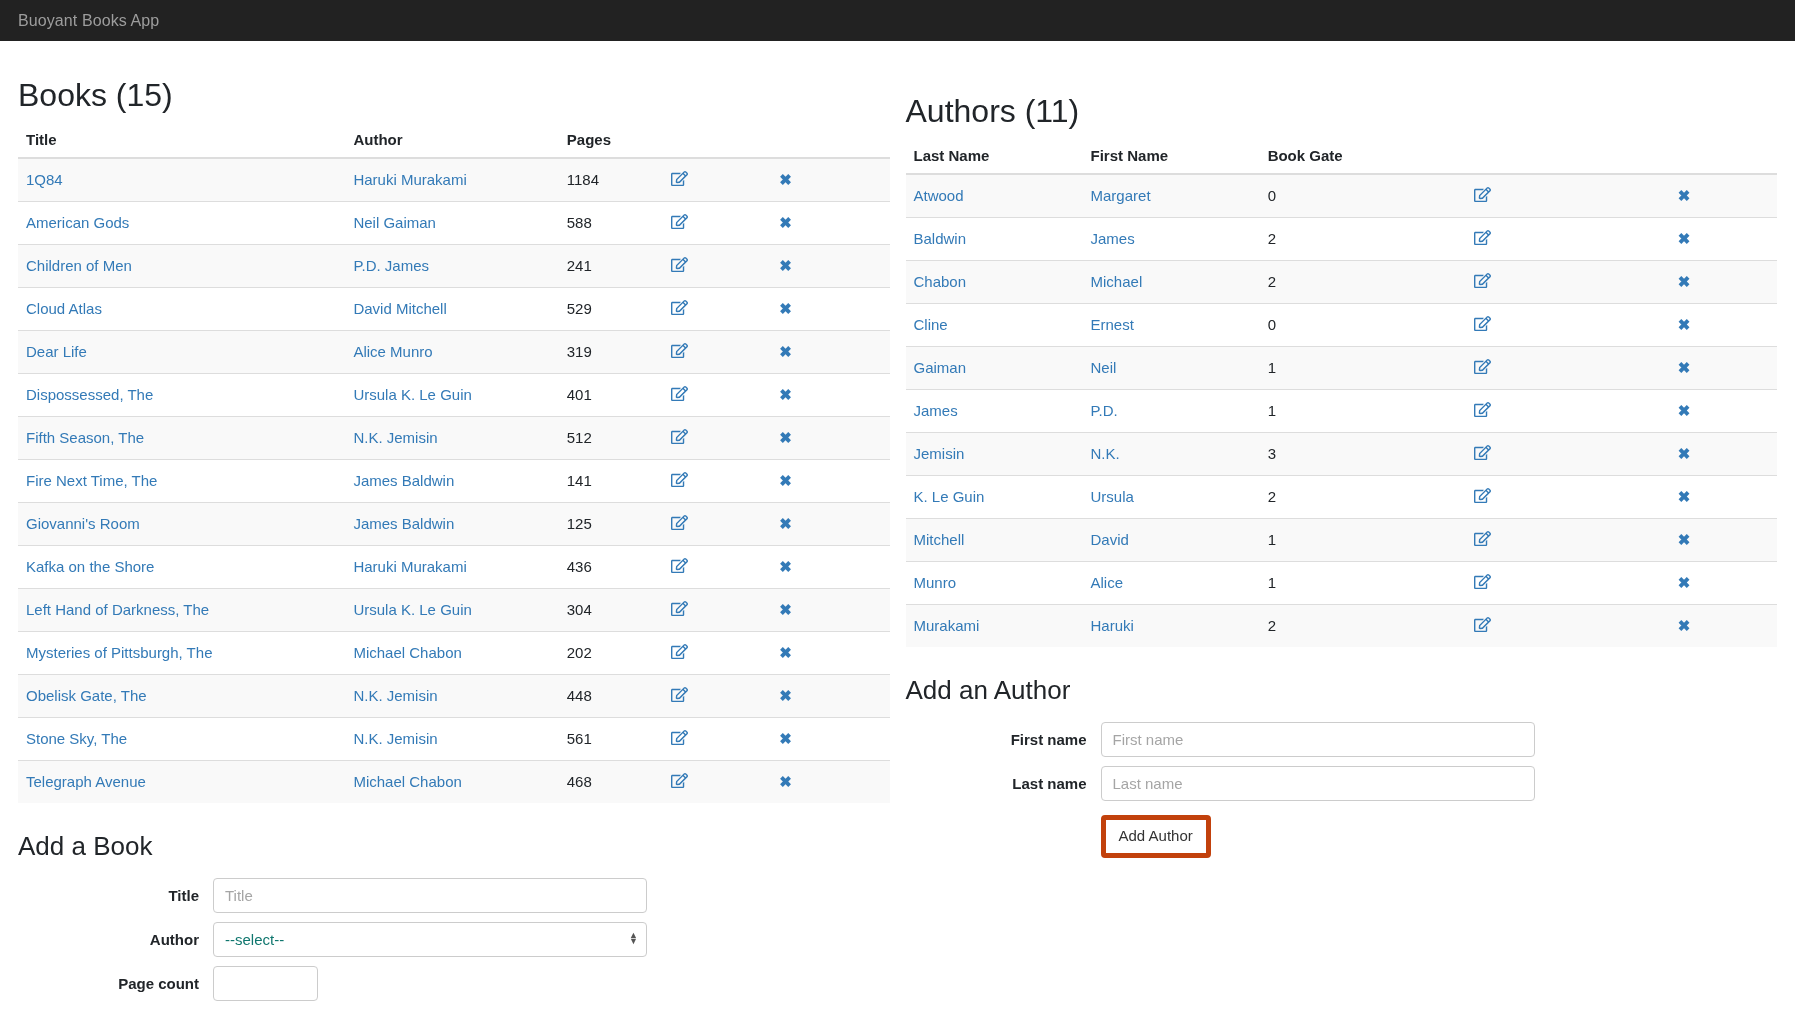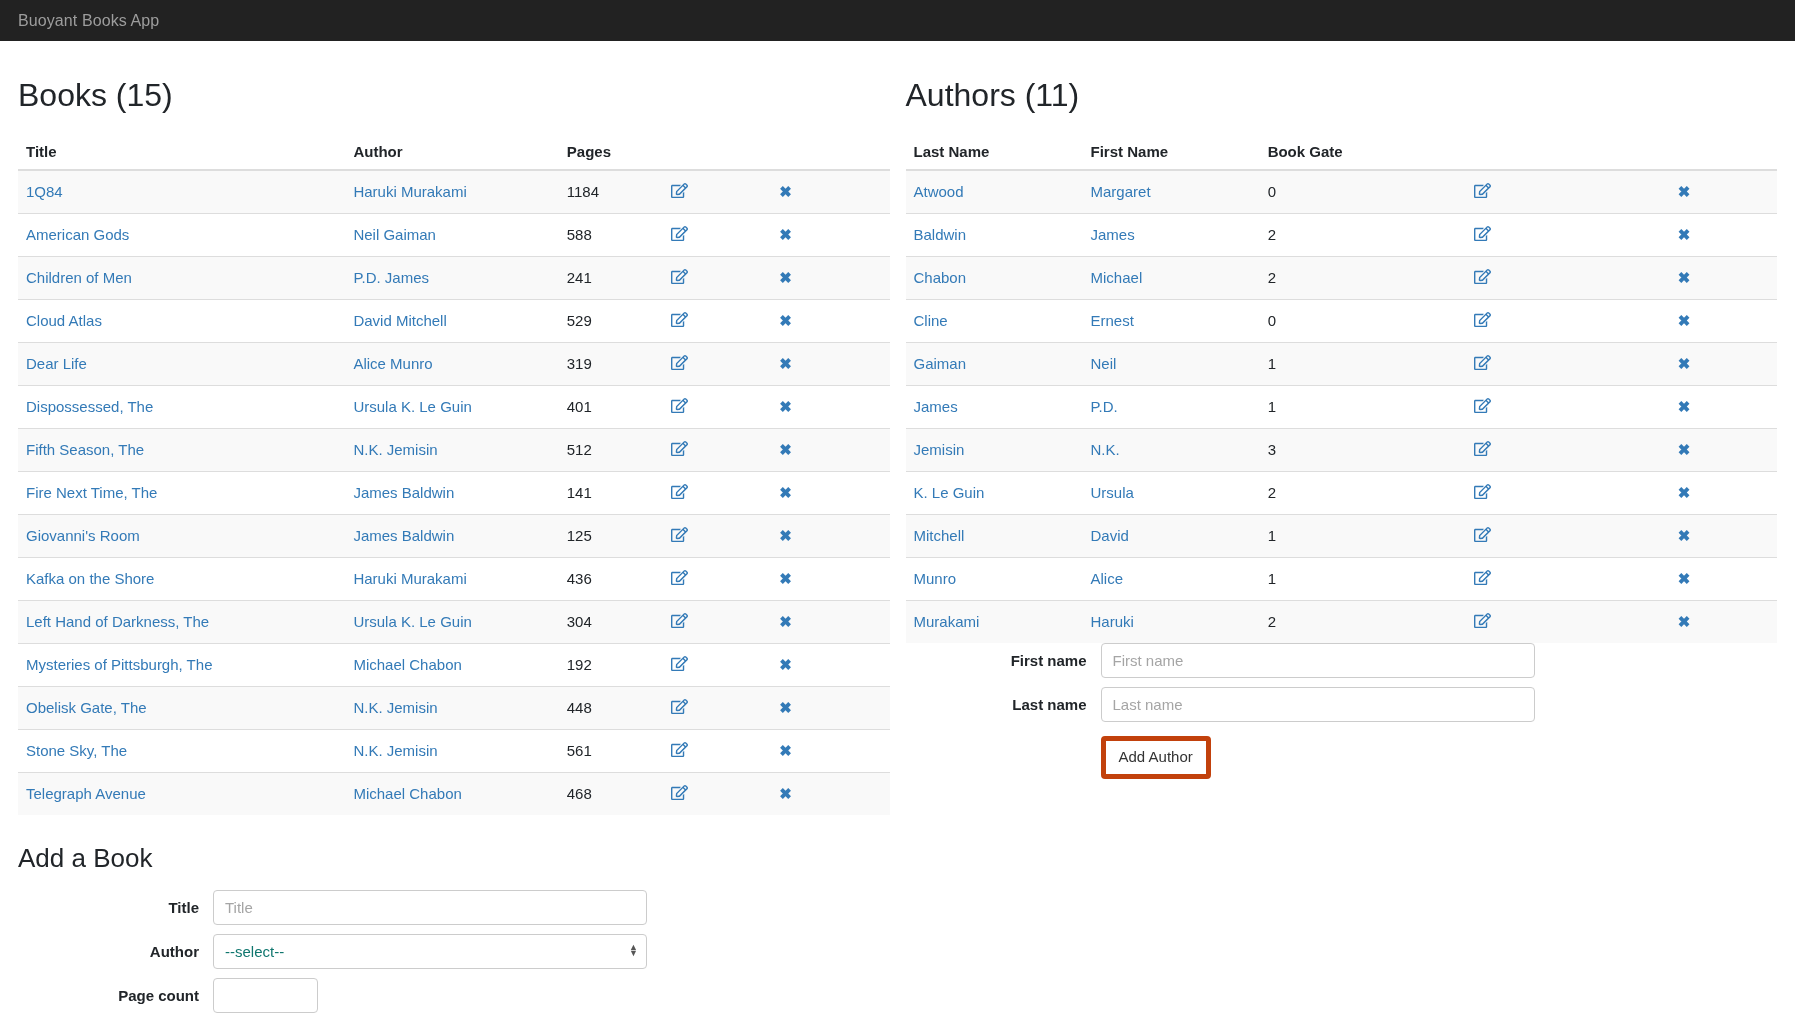--- a/index.html
+++ b/index.html
@@ -32,26 +32,26 @@
     text-align: right;
   }
 
   
   .page {
     display: flex;
     align-items: flex-start;
     padding: 0 10px;
   }
   .col-left  { width: 895px; padding: 0 8px; }
-  .col-right { width: 895px; padding: 0 8px; }
+  .col-right { width: 895px; padding: 16px 8px; }
 
   h1.section-title {
     font-size: 32px;
     font-weight: 400;
-    margin: 36px 0 20px 0;
+    margin: 36px 0 8px 0;
     line-height: 1.15;
     color: #212529;
   }
   h2.form-title {
     font-size: 26px;
     font-weight: 400;
     margin: 28px 0 16px 0;
     line-height: 1.2;
     color: #212529;
   }
@@ -326,21 +326,21 @@
             <td class="c-edit"><span class="icon-btn">
                 <svg width="17" height="17" viewBox="0 0 576 512" fill="currentColor" aria-hidden="true">
                   <path d="M402.3 344.9l32-32c5-5 13.7-1.5 13.7 5.7V464c0 26.5-21.5 48-48 48H48c-26.5 0-48-21.5-48-48V112c0-26.5 21.5-48 48-48h273.5c7.1 0 10.7 8.6 5.7 13.7l-32 32c-1.5 1.5-3.5 2.3-5.7 2.3H48v352h352V350.5c0-2.1.8-4.1 2.3-5.6zm156.6-201.8L296.3 405.7l-90.4 10c-26.2 2.9-48.5-19.2-45.6-45.6l10-90.4L432.9 17.1c22.9-22.9 59.9-22.9 82.7 0l43.2 43.2c22.9 22.9 22.9 60 .1 82.8zM460.1 174L402 115.9 216.2 301.8l-7.3 65.3 65.3-7.3L460.1 174zm64.8-79.7l-43.2-43.2c-4.1-4.1-10.8-4.1-14.8 0L436 82l58.1 58.1 30.9-30.9c4-4.2 4-10.8-.1-14.9z"></path>
                 </svg>
               </span></td>
             <td class="c-del"><span class="x-icon">✖</span></td>
           </tr>
           <tr>
             <td class="c-title"><a class="cell-link" href="#">Mysteries of Pittsburgh, The</a></td>
             <td class="c-author"><a class="cell-link" href="#">Michael Chabon</a></td>
-            <td class="c-pages">192</td>
+            <td class="c-pages">202</td>
             <td class="c-edit"><span class="icon-btn">
                 <svg width="17" height="17" viewBox="0 0 576 512" fill="currentColor" aria-hidden="true">
                   <path d="M402.3 344.9l32-32c5-5 13.7-1.5 13.7 5.7V464c0 26.5-21.5 48-48 48H48c-26.5 0-48-21.5-48-48V112c0-26.5 21.5-48 48-48h273.5c7.1 0 10.7 8.6 5.7 13.7l-32 32c-1.5 1.5-3.5 2.3-5.7 2.3H48v352h352V350.5c0-2.1.8-4.1 2.3-5.6zm156.6-201.8L296.3 405.7l-90.4 10c-26.2 2.9-48.5-19.2-45.6-45.6l10-90.4L432.9 17.1c22.9-22.9 59.9-22.9 82.7 0l43.2 43.2c22.9 22.9 22.9 60 .1 82.8zM460.1 174L402 115.9 216.2 301.8l-7.3 65.3 65.3-7.3L460.1 174zm64.8-79.7l-43.2-43.2c-4.1-4.1-10.8-4.1-14.8 0L436 82l58.1 58.1 30.9-30.9c4-4.2 4-10.8-.1-14.9z"></path>
                 </svg>
               </span></td>
             <td class="c-del"><span class="x-icon">✖</span></td>
           </tr>
           <tr>
             <td class="c-title"><a class="cell-link" href="#">Obelisk Gate, The</a></td>
             <td class="c-author"><a class="cell-link" href="#">N.K. Jemisin</a></td>
@@ -539,20 +539,21 @@
             <td class="c-edit"><span class="icon-btn">
                 <svg width="17" height="17" viewBox="0 0 576 512" fill="currentColor" aria-hidden="true">
                   <path d="M402.3 344.9l32-32c5-5 13.7-1.5 13.7 5.7V464c0 26.5-21.5 48-48 48H48c-26.5 0-48-21.5-48-48V112c0-26.5 21.5-48 48-48h273.5c7.1 0 10.7 8.6 5.7 13.7l-32 32c-1.5 1.5-3.5 2.3-5.7 2.3H48v352h352V350.5c0-2.1.8-4.1 2.3-5.6zm156.6-201.8L296.3 405.7l-90.4 10c-26.2 2.9-48.5-19.2-45.6-45.6l10-90.4L432.9 17.1c22.9-22.9 59.9-22.9 82.7 0l43.2 43.2c22.9 22.9 22.9 60 .1 82.8zM460.1 174L402 115.9 216.2 301.8l-7.3 65.3 65.3-7.3L460.1 174zm64.8-79.7l-43.2-43.2c-4.1-4.1-10.8-4.1-14.8 0L436 82l58.1 58.1 30.9-30.9c4-4.2 4-10.8-.1-14.9z"></path>
                 </svg>
               </span></td>
             <td class="c-del"><span class="x-icon">✖</span></td>
           </tr>
         </tbody>
     </table>
 
+    <h2 class="form-title">Add an Author</h2>
 
     <form>
       <div class="form-row">
         <label class="form-label">First name</label>
         <input type="text" class="form-control w-wide2" placeholder="First name" value="" style="">
       </div>
 
       <div class="form-row">
         <label class="form-label">Last name</label>
         <input type="text" class="form-control w-wide2" placeholder="Last name" value="" style="">

